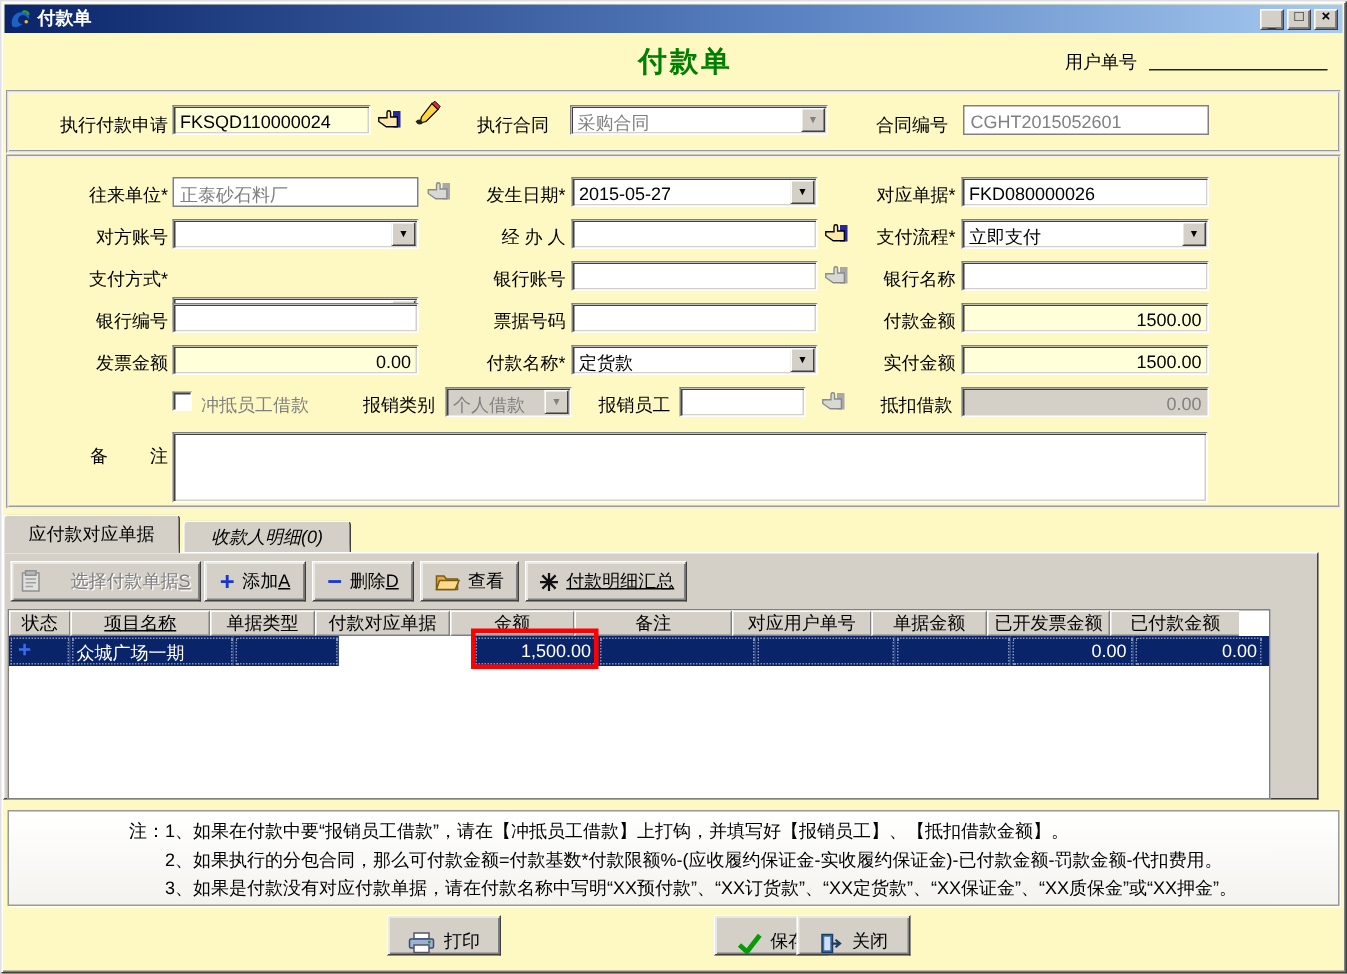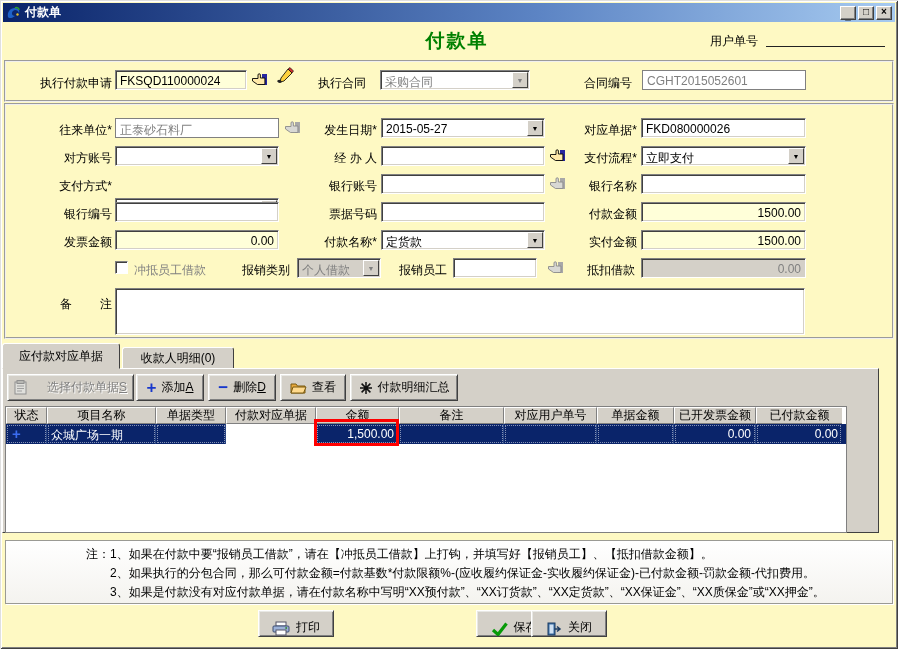--- a/index.html
+++ b/index.html
@@ -131,21 +131,21 @@
     </svg>
   </span>
   <span class="icon" style="position:absolute;left:276px;top:67px;">
     <svg width="18" height="18" viewBox="0 0 18 18">
       <polygon points="12,2 16,6 8,14 4,15 5,11" fill="#ffd23e" stroke="#000" stroke-width="0.8"></polygon>
       <polygon points="12,2 14,0.5 17.5,4 16,6" fill="#d03030" stroke="#000" stroke-width="0.6"></polygon>
       <path d="M1 14 q3 -3 5 1 q-3 2.5 -5 -1" fill="#222"></path>
     </svg>
   </span>
   <div class="lbl" style="left:300px;top:75px;width:66px;">执行合同</div>
-  <div class="ed combo disc gray" style="left:380px;top:70px;width:150px;">
+  <div class="ed combo disc gray" style="left:380px;top:70px;width:172px;">
     <span>采购合同</span><span class="arrow">▼</span>
   </div>
   <div class="lbl" style="left:566px;top:75px;width:66px;">合同编号</div>
   <div class="ed flat" style="left:642px;top:70px;width:164px;">CGHT2015052601</div>
 
   <div class="panel" style="left:4px;top:103px;width:890px;height:236px;"></div>
 
   <div class="lbl" style="left:20px;top:122px;width:92px;">往来单位*</div>
   <div class="ed flat" style="left:115px;top:118px;width:164px;">正泰砂石料厂</div>
   <span class="icon" style="position:absolute;left:284px;top:120px;">
@@ -225,21 +225,21 @@
   </span>
   <div class="lbl" style="left:571px;top:262px;width:64px;">抵扣借款</div>
   <div class="ed disf num" style="left:641px;top:258px;width:165px;">0.00</div>
 
   <div class="lbl lft" style="left:60px;top:296px;width:46px;letter-spacing:8px;">备　注</div>
   <div class="ta" style="left:115px;top:288px;width:690px;height:47px;"></div>
 
   <div class="tab" style="left:2px;top:343px;width:118px;height:26px;z-index:3;">
     <span>应付款对应单据</span>
   </div>
-  <div class="tab" style="left:122px;top:347px;width:112px;height:22px;">
+  <div class="tab" style="left:122px;top:347px;width:112px;height:22px;font-style:italic;">
     <span>收款人明细(0)</span>
   </div>
 
   <div class="page">
 
     <div class="tbtn disb" style="left:4px;width:127px;gap:20px;">
       <span class="icon">
         <svg width="13" height="15" viewBox="0 0 13 15">
           <rect x="1" y="2" width="11" height="12" fill="#e0e0dc" stroke="#909090"></rect>
           <rect x="3" y="0.5" width="7" height="3" fill="#b8b8b4" stroke="#909090"></rect>
@@ -260,34 +260,34 @@
     </div>
     <div class="tbtn" style="left:277px;width:66px;">
       <span class="icon">
         <svg width="17" height="13" viewBox="0 0 17 13">
           <path d="M1 3 h5 l1.5 2 H15 v7 H1 z" fill="#e8a93c" stroke="#7a5a10"></path>
           <path d="M3 6 h13 l-2.5 6 H1 z" fill="#ffd98c" stroke="#7a5a10"></path>
         </svg>
       </span>
       <span><span>查看</span><span class="hk"></span></span>
     </div>
-    <div class="tbtn" style="left:347px;width:108px;">
+    <div class="tbtn" style="left:347px;width:108px;text-decoration:underline;">
       <span class="icon">
         <svg width="14" height="14" viewBox="0 0 14 14">
           <path d="M7 1 L7 13 M1 7 L13 7 M2.6 2.6 L11.4 11.4 M11.4 2.6 L2.6 11.4" stroke="#111" stroke-width="1.5"></path>
           <circle cx="7" cy="7" r="1.6" fill="#111"></circle>
         </svg>
       </span>
       <span><span>付款明细汇总</span><span class="hk"></span></span>
     </div>
 
     <div class="grid">
       <div class="ghead">
         <div class="hcell" style="width:41px;">状态</div>
-        <div class="hcell" style="width:109px;">项目名称</div>
+        <div class="hcell" style="width:93px;text-decoration:underline;">项目名称</div>
         <div class="hcell" style="width:70px;">单据类型</div>
         <div class="hcell" style="width:90px;">付款对应单据</div>
         <div class="hcell" style="width:83px;">金额</div>
         <div class="hcell" style="width:105px;">备注</div>
         <div class="hcell" style="width:93px;">对应用户单号</div>
         <div class="hcell" style="width:77px;">单据金额</div>
         <div class="hcell" style="width:82px;">已开发票金额</div>
         <div class="hcell" style="width:86px;border-right:none;">已付款金额</div>
       </div>
       <div class="grow">

